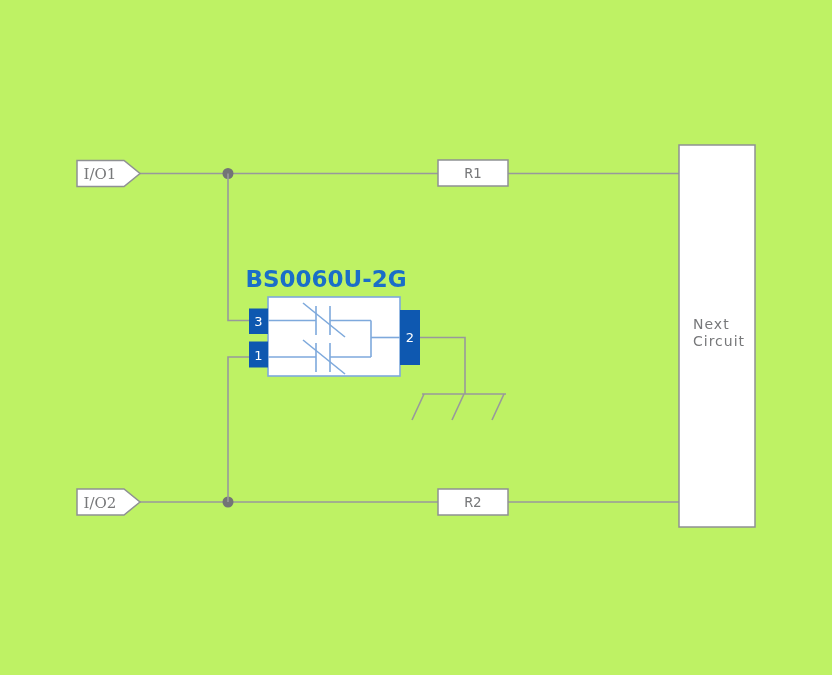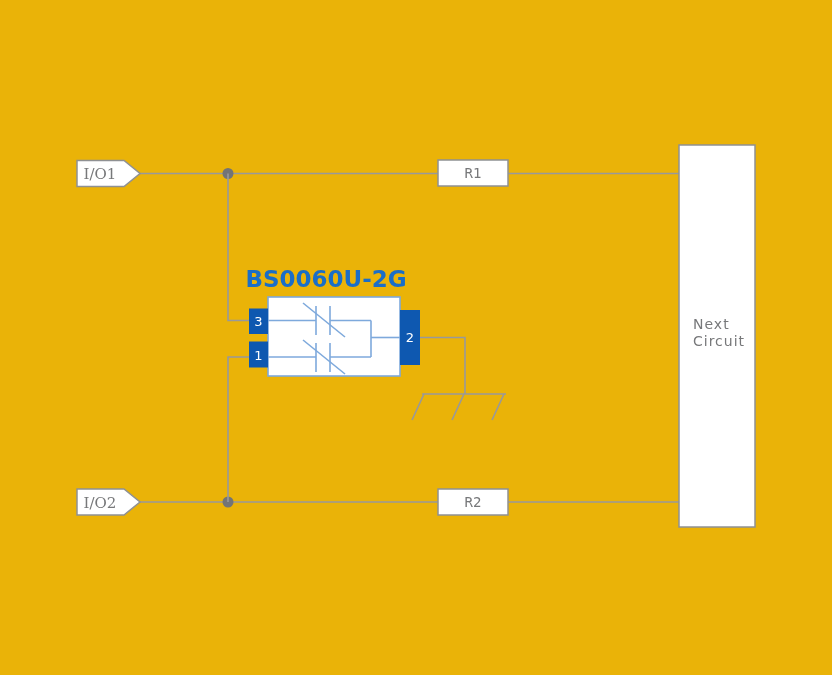--- a/index.html
+++ b/index.html
@@ -1,20 +1,20 @@
 <!DOCTYPE html>
 <html><head>
 <meta charset="utf-8">
 <style>
   html, body { margin: 0; padding: 0; background: #ffffff; }
   .stage {
     position: relative;
     width: 832px;
     height: 675px;
-    background: #eab308;
+    background: #bef264;
     overflow: hidden;
   }
   svg { display: block; }
 
   .wire        { stroke: #98999b; stroke-width: 1.6; fill: none; }
   .box         { stroke: #8f9193; stroke-width: 1.5; fill: #ffffff; }
   .junction    { fill: #737476; stroke: none; }
   .blue-wire   { stroke: #7ea9dc; stroke-width: 1.6; fill: none; }
   .blue-body   { stroke: #7ea9dc; stroke-width: 1.6; fill: #ffffff; }
 

